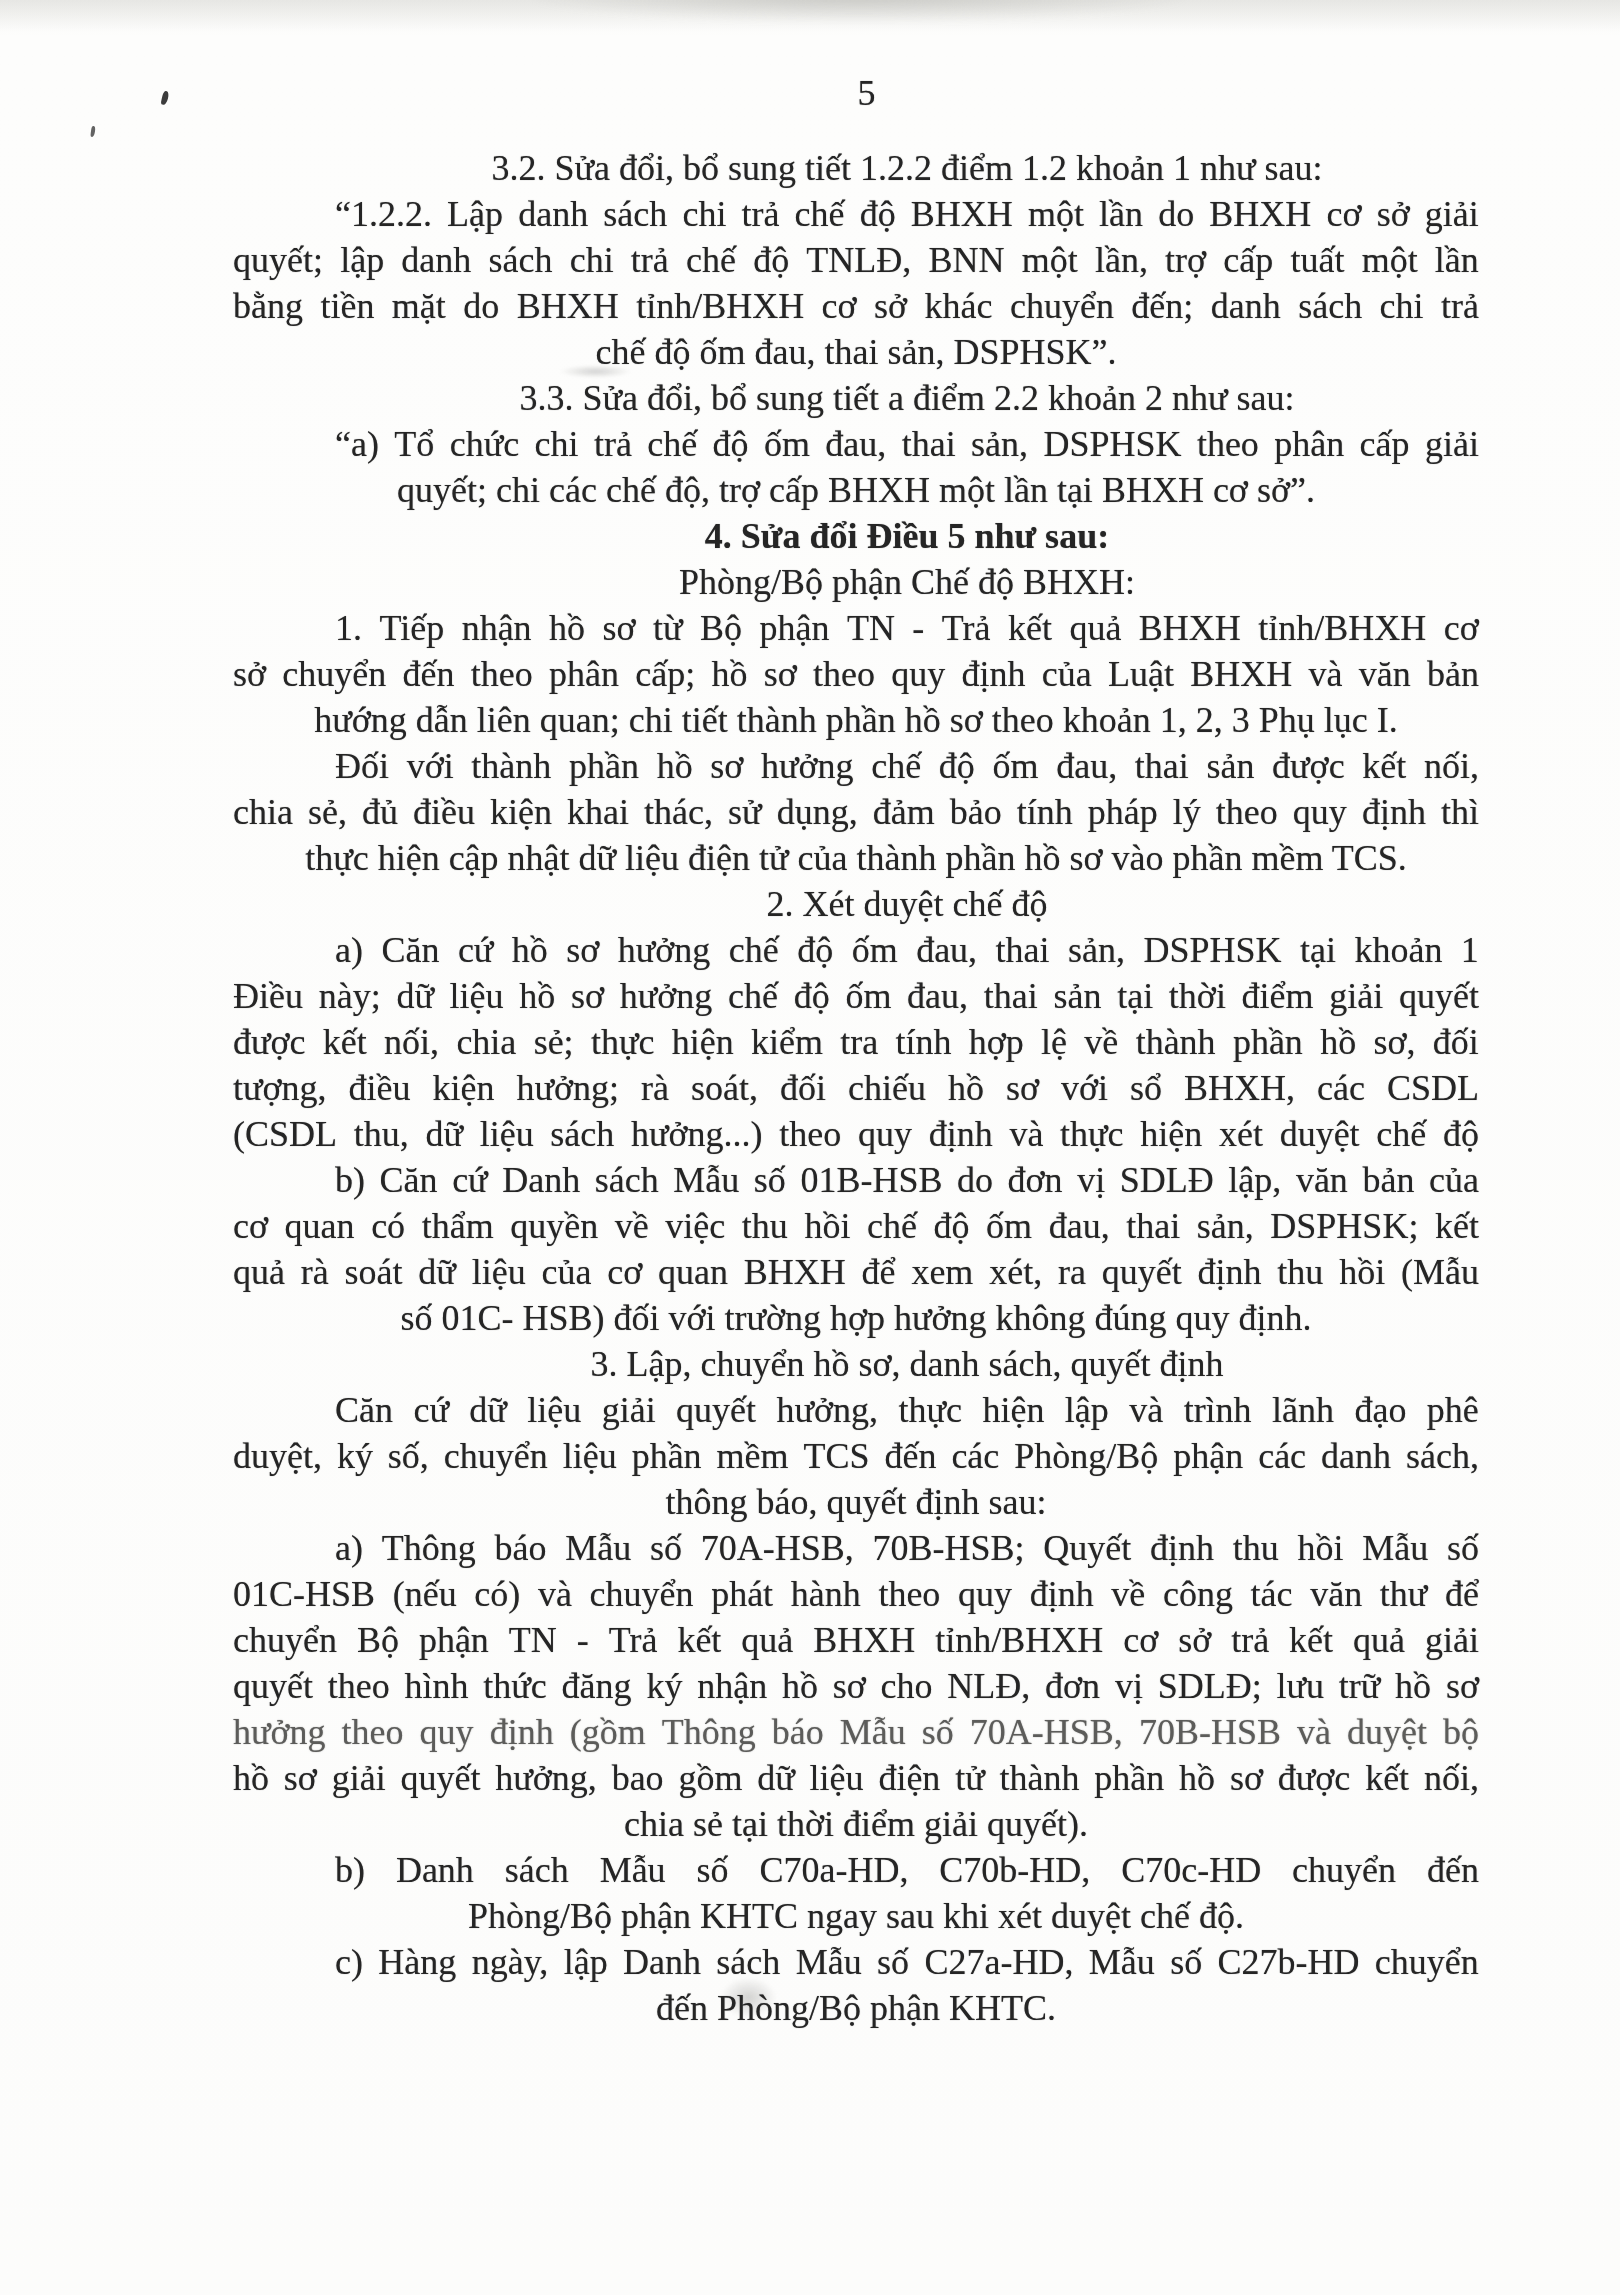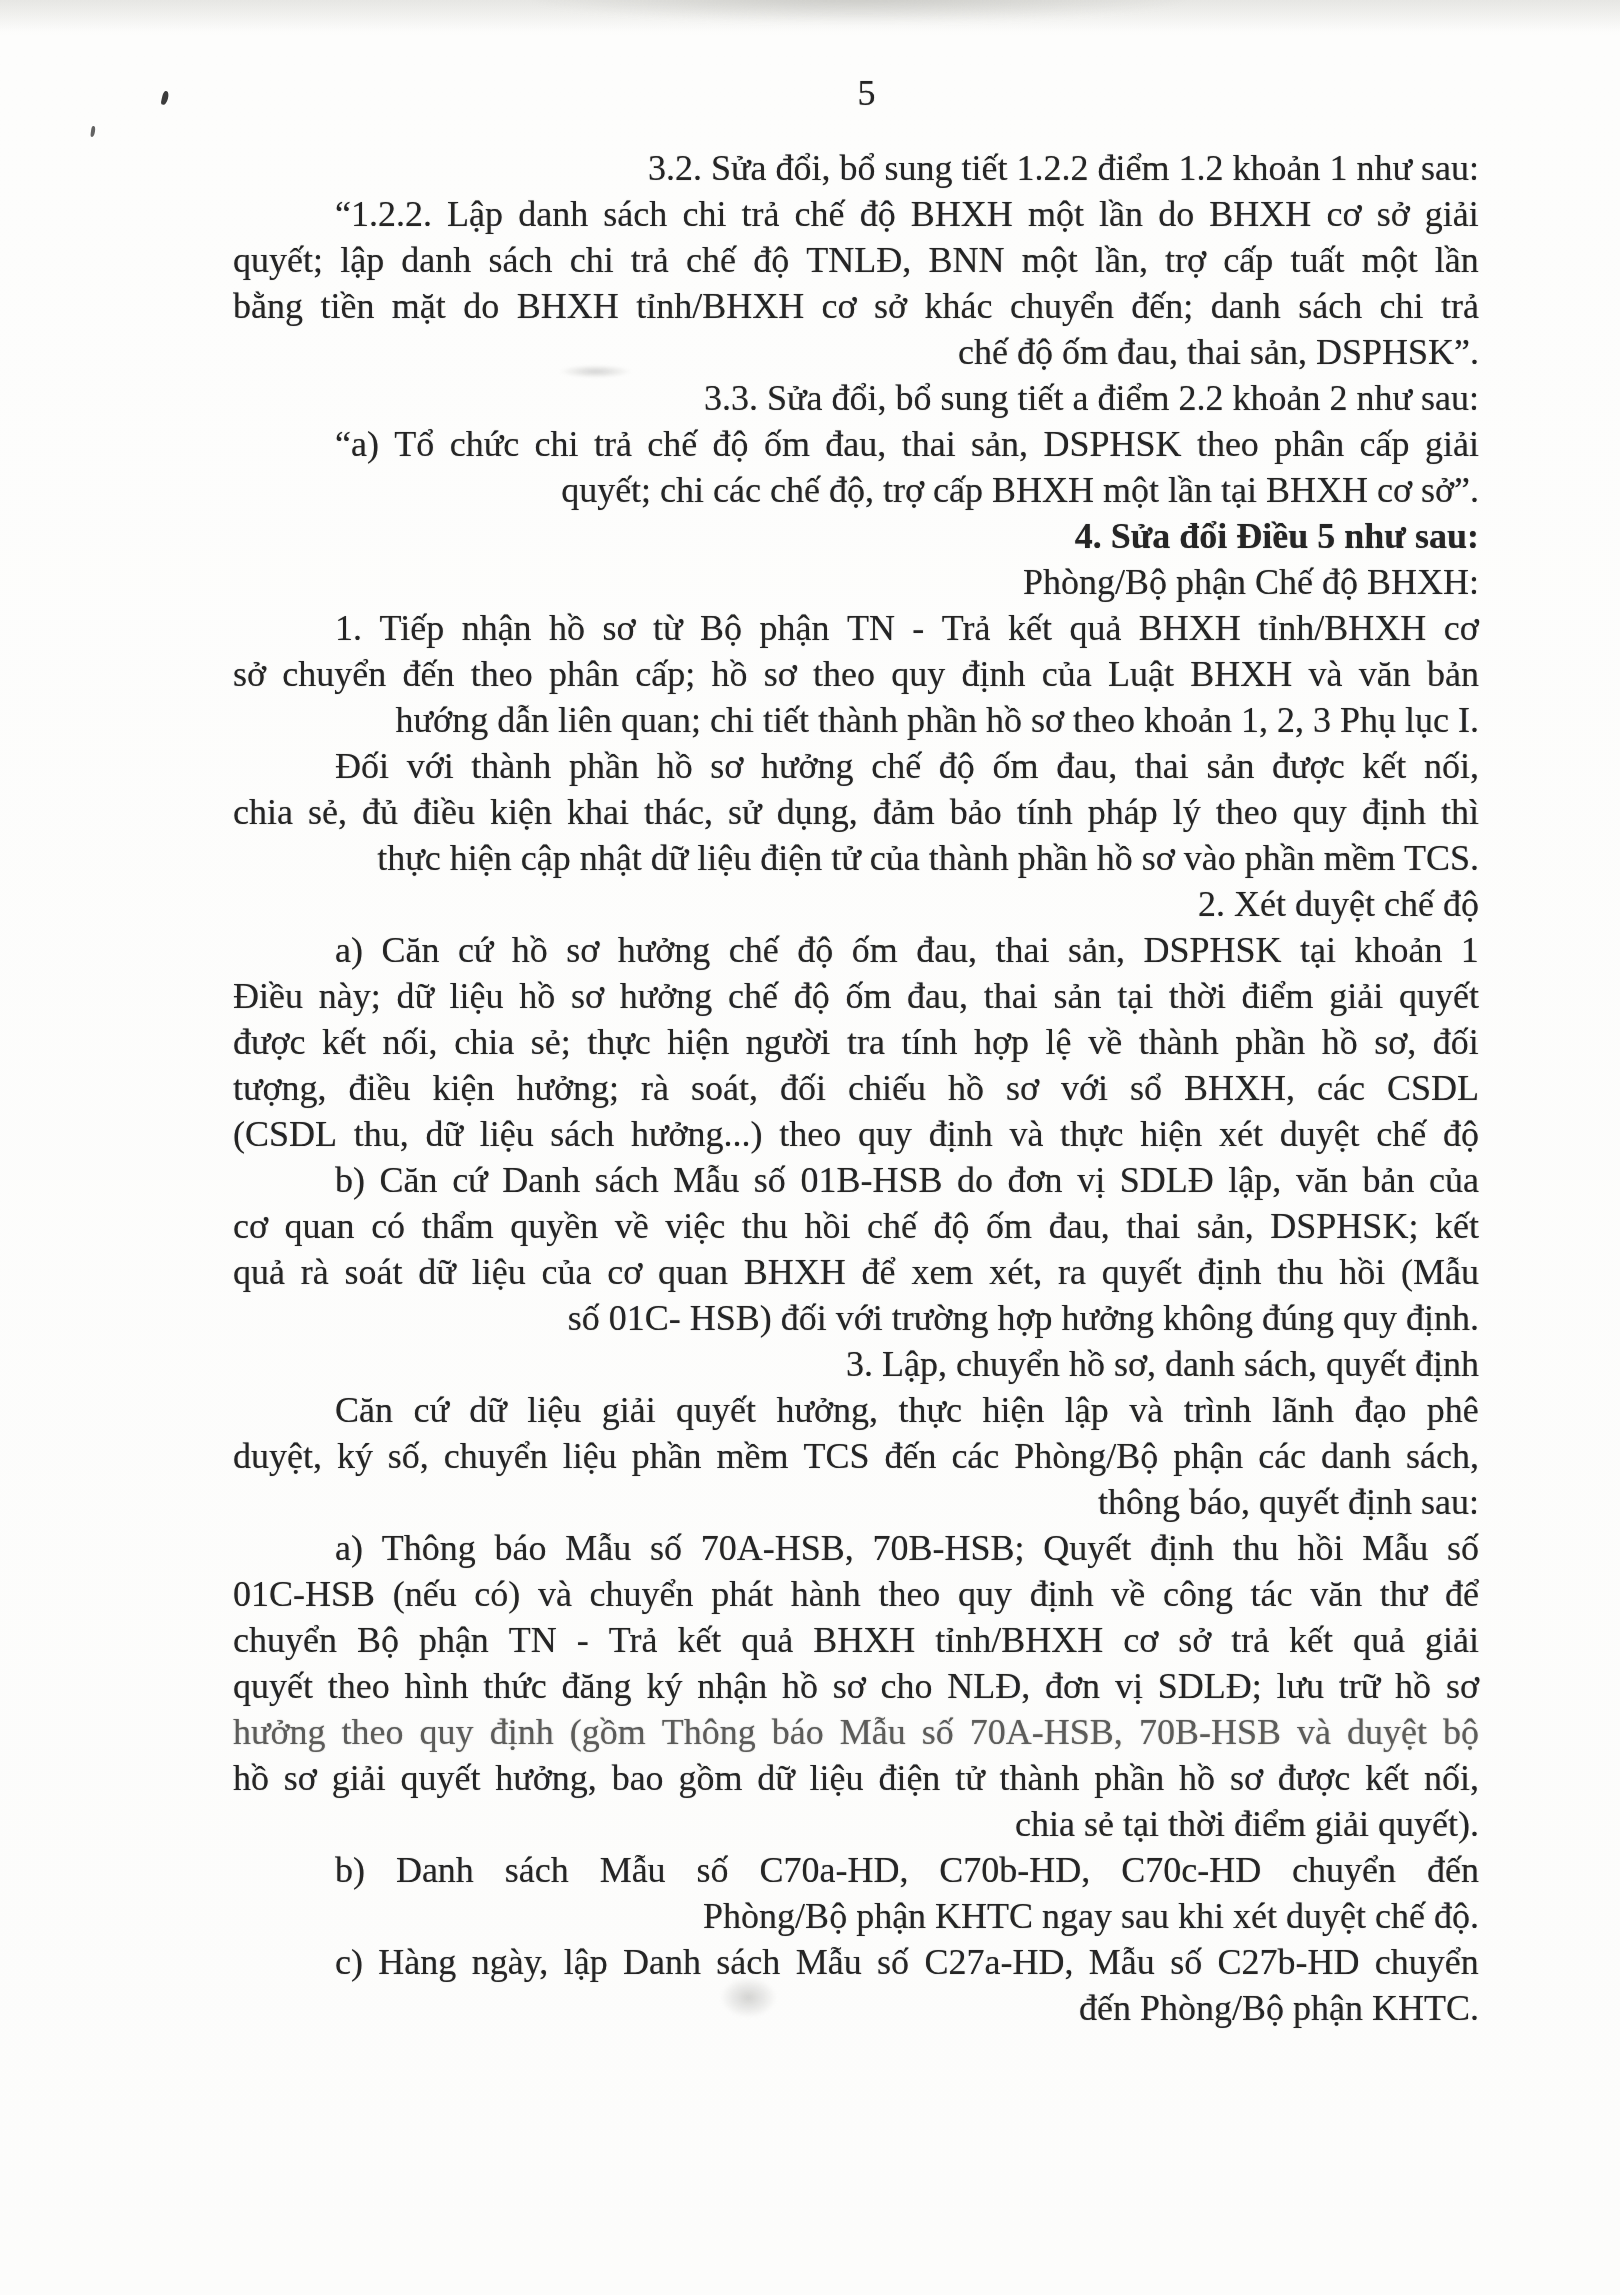--- a/index.html
+++ b/index.html
@@ -82,21 +82,21 @@
     height: 46px;
     line-height: 46px;
     display: flex;
     justify-content: space-between;
     overflow: visible;
     white-space: nowrap;
   }
   .line.first { padding-left: 102px; }
   .line.last {
     display: block;
-    text-align: right;
+    text-align: center;
     white-space: pre;
   }
   .line.faded {
     color: #5c5c5a;
     text-shadow: 0 0 1.3px rgba(90,90,88,0.6);
   }
 </style>
 </head>
 <body>
 
@@ -325,21 +325,21 @@
           <span>quyết</span>
         </div>
         <div class="line">
           <span>được</span>
           <span>kết</span>
           <span>nối,</span>
           <span>chia</span>
           <span>sẻ;</span>
           <span>thực</span>
           <span>hiện</span>
-          <span>người</span>
+          <span>kiểm</span>
           <span>tra</span>
           <span>tính</span>
           <span>hợp</span>
           <span>lệ</span>
           <span>về</span>
           <span>thành</span>
           <span>phần</span>
           <span>hồ</span>
           <span>sơ,</span>
           <span>đối</span>

